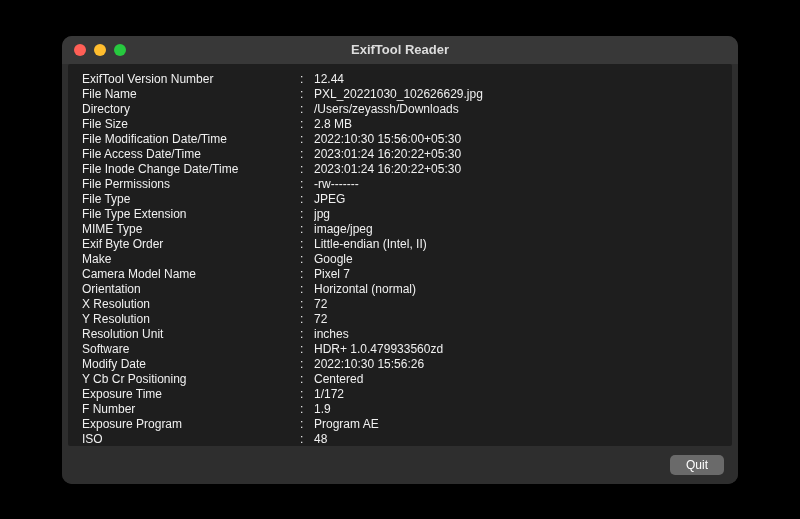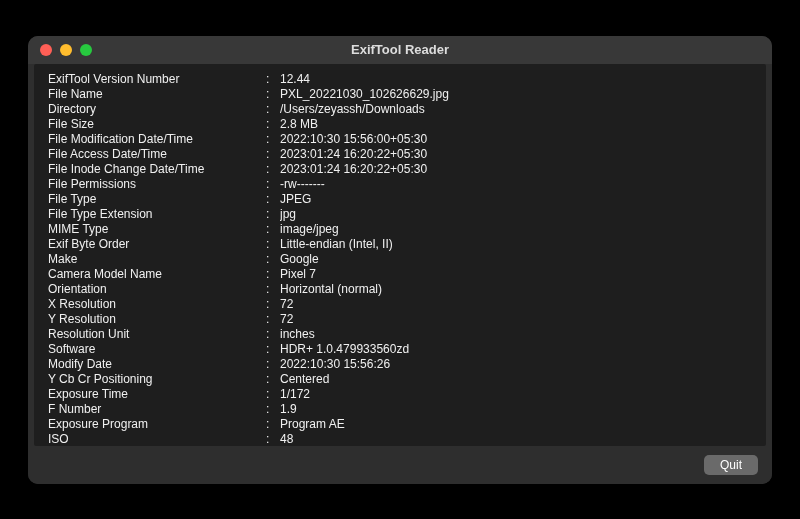--- a/index.html
+++ b/index.html
@@ -7,21 +7,21 @@
       background: #000;
       width: 800px;
       height: 519px;
       overflow: hidden;
       font-family: -apple-system, BlinkMacSystemFont, "Segoe UI", sans-serif;
       display: flex;
       align-items: center;
       justify-content: center;
     }
     .window {
-      width: 744px;
+      width: 676px;
       height: 448px;
       background: #2e2e2e;
       border-radius: 10px;
       overflow: hidden;
       box-shadow: 0 10px 40px rgba(0,0,0,0.6);
       display: flex;
       flex-direction: column;
     }
     .titlebar {
       height: 28px;

